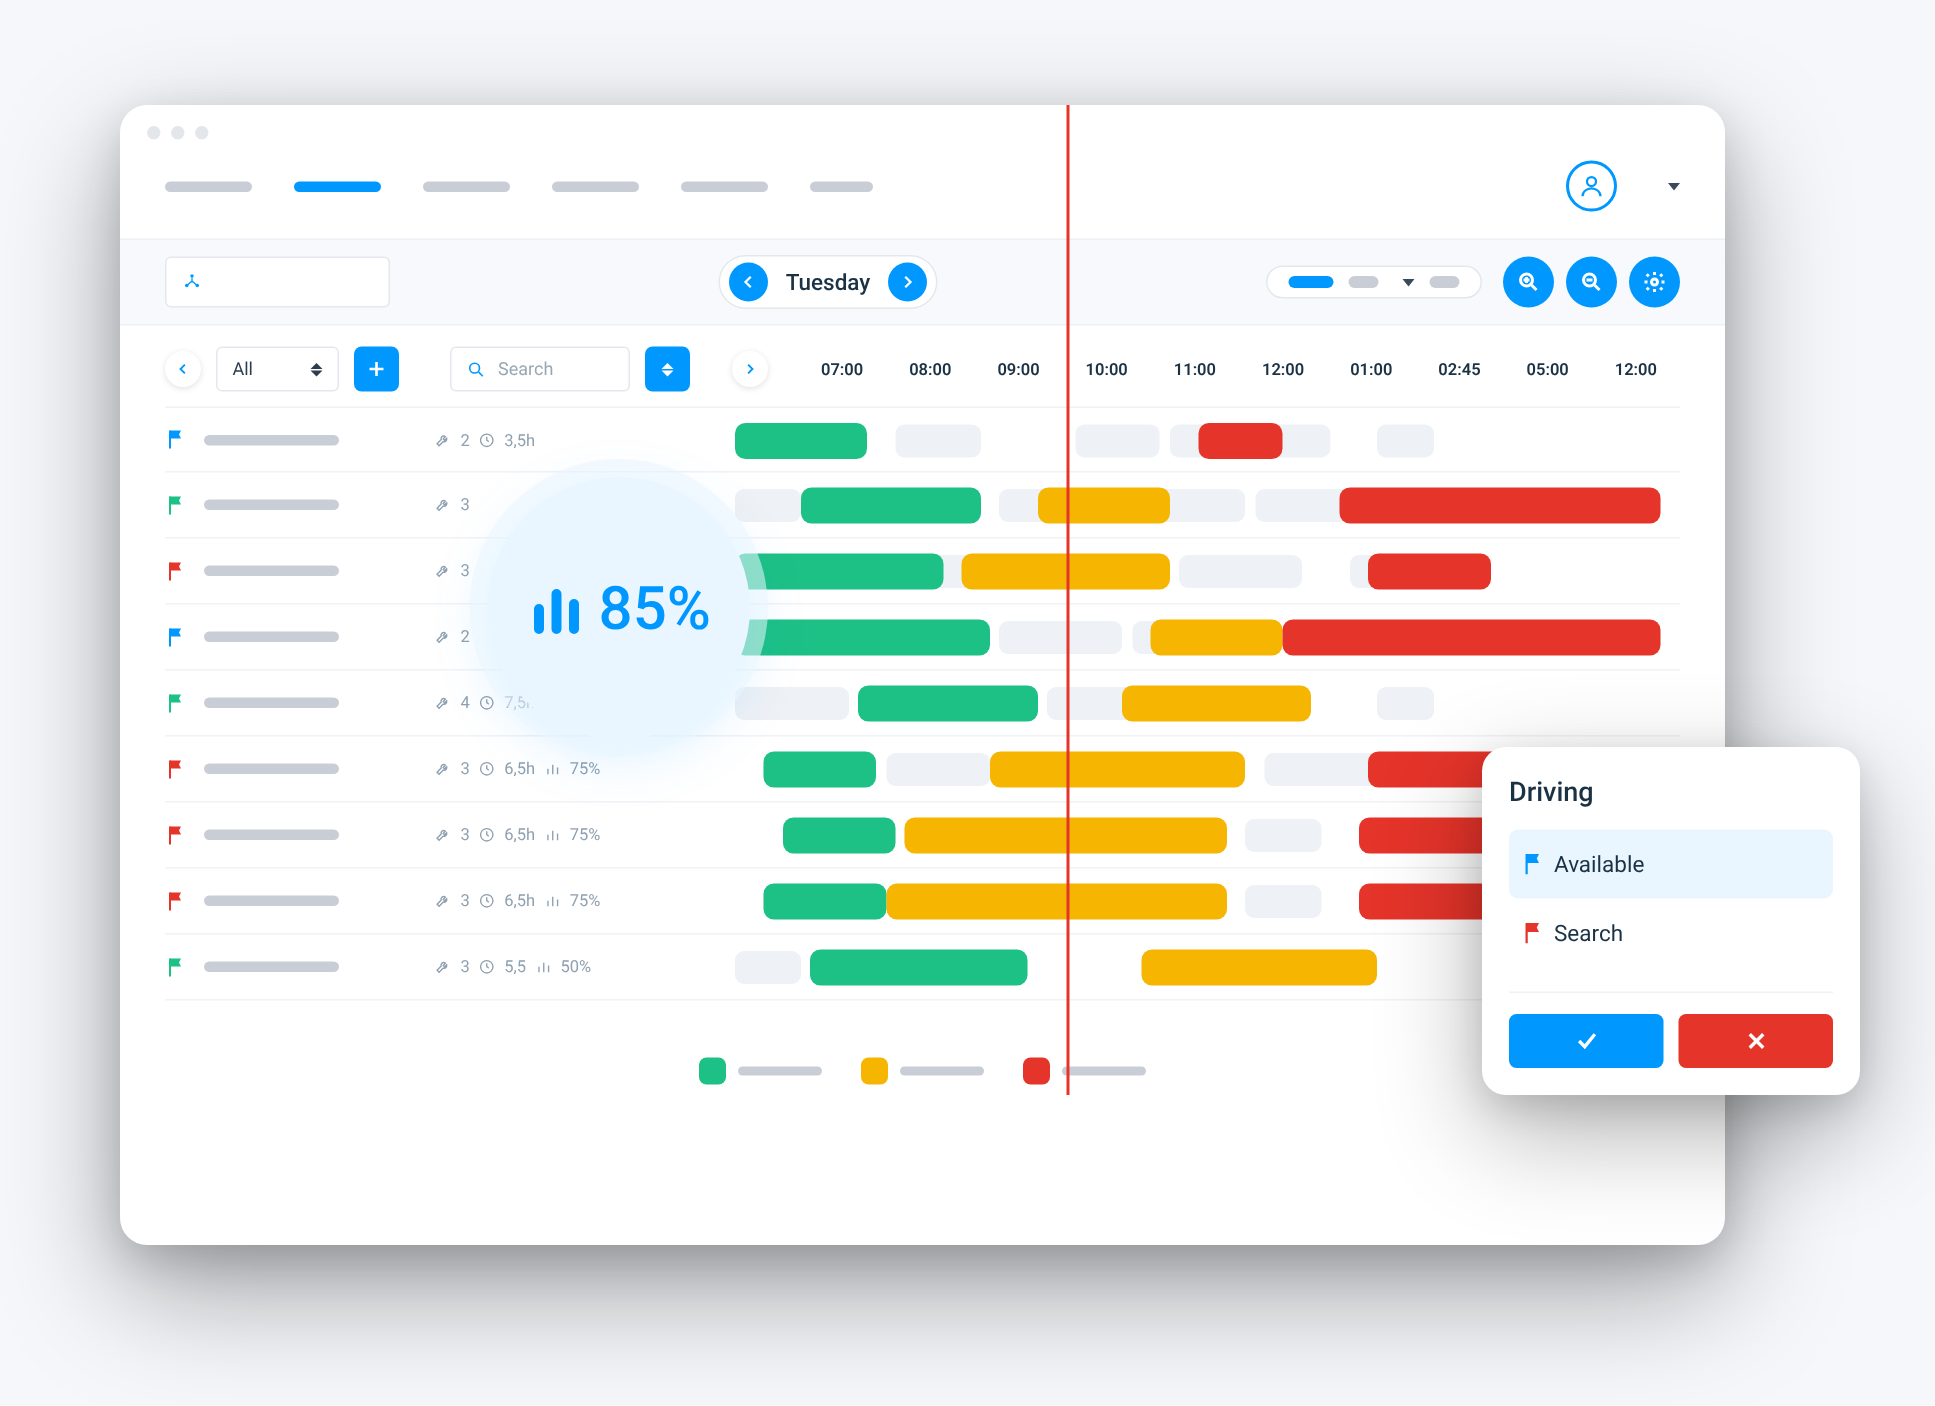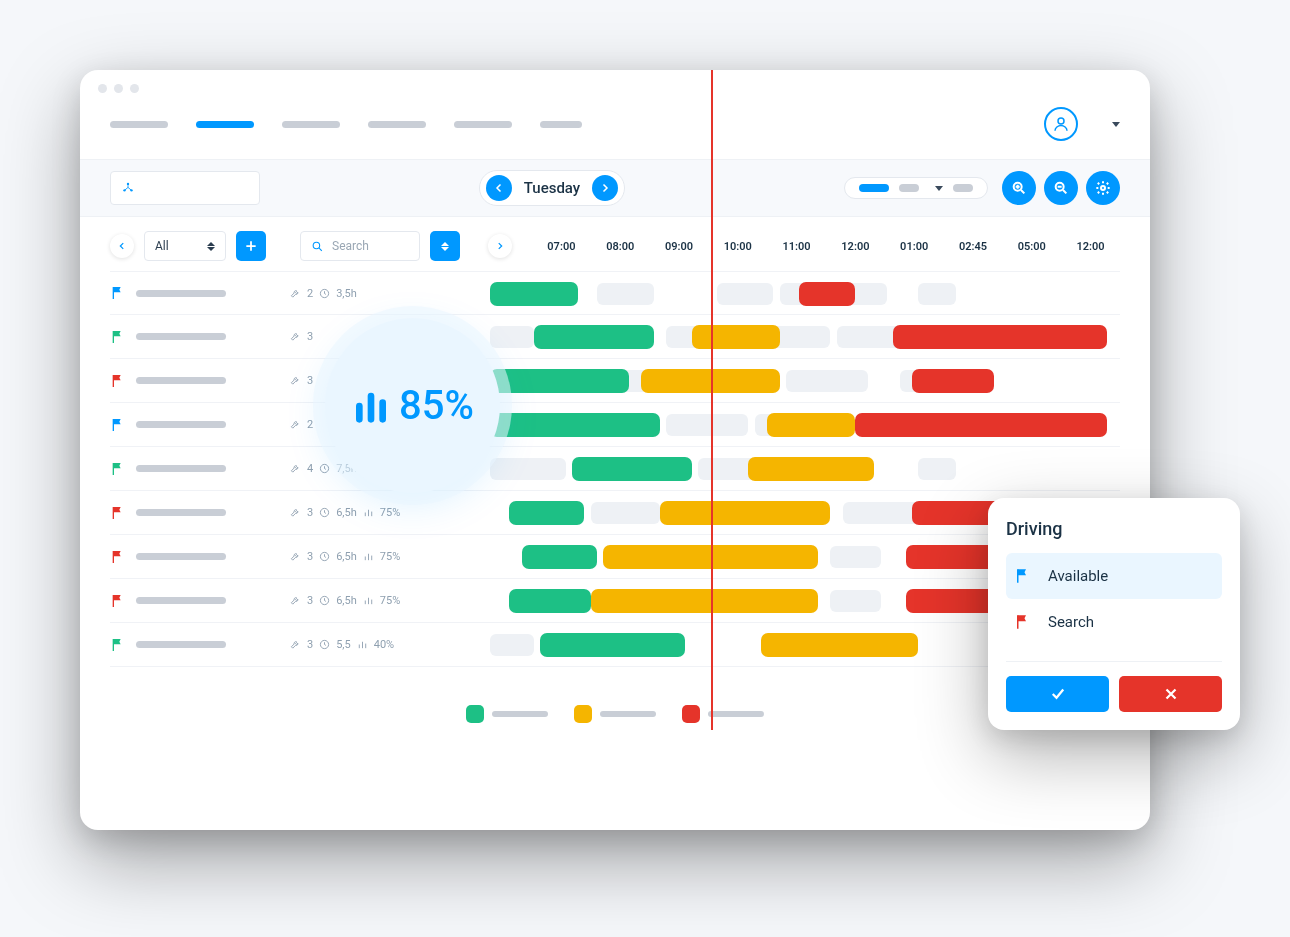--- a/index.html
+++ b/index.html
@@ -148,21 +148,21 @@
 
   
   .popup {
     position:absolute; left:988px; top:498px;
     width:252px; background:#fff; border-radius:16px;
     box-shadow:0 25px 70px rgba(0,0,0,.3), 0 8px 24px rgba(0,0,0,.12);
     padding:20px 18px 18px; z-index:10;
   }
   .popup h3 { font-size:18px; font-weight:500; color:#1b3245; margin-bottom:14px; }
   .opt {
-    display:flex; align-items:center; gap:16px;
+    display:flex; align-items:center; gap:4px;
     padding:14px 8px; font-size:15px; color:#1b3245; cursor:pointer;
     border-radius:6px;
   }
   .opt.sel { background:#eaf6ff; }
   .opt .flag { width:18px; height:18px; }
   .popup-btns { display:flex; gap:10px; margin-top:16px; padding-top:14px; border-top:1px solid #eef1f5; }
   .pbtn {
     flex:1; height:36px; border-radius:5px; display:flex; align-items:center; justify-content:center; cursor:pointer;
   }
   .pbtn.ok { background:#0098ff; }
@@ -576,21 +576,21 @@
           </svg>
           <span>3</span>
           <svg viewBox="0 0 24 24">
             <circle cx="12" cy="12" r="9"></circle>
             <path d="M12 7v5l3 2"></path>
           </svg>
           <span>5,5</span>
           <svg viewBox="0 0 24 24">
             <path d="M5 20V12M12 20V6M19 20V10"></path>
           </svg>
-          <span>40%</span>
+          <span>50%</span>
         </div>
         <div class="bars">
           <div class="bar-track">
             <div class="shadow-bar" style="left: 0%; width: 7%;"></div>
             <div class="shadow-bar" style="left: 8%; width: 23%;"></div>
             <div class="shadow-bar" style="left: 43%; width: 25%;"></div>
             <div class="bar c-green" style="left: 8%; width: 23%;"></div>
             <div class="bar c-yellow" style="left: 43%; width: 25%;"></div>
           </div>
         </div>

